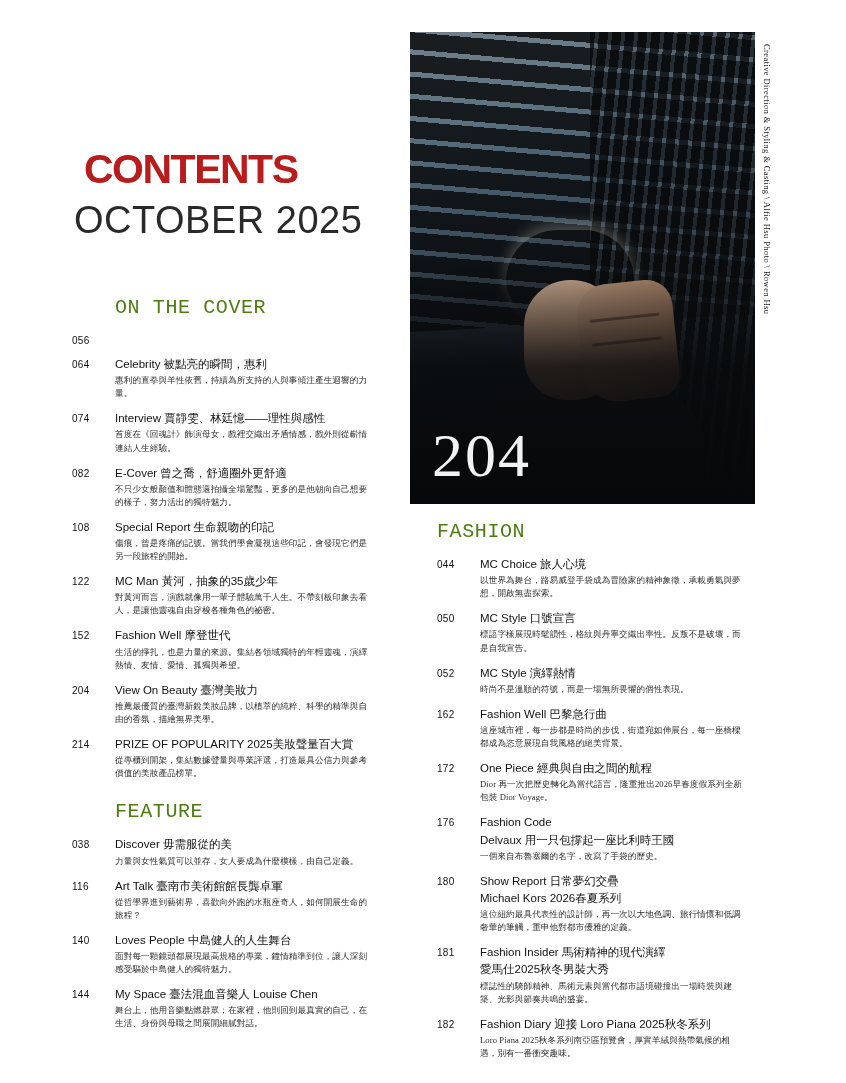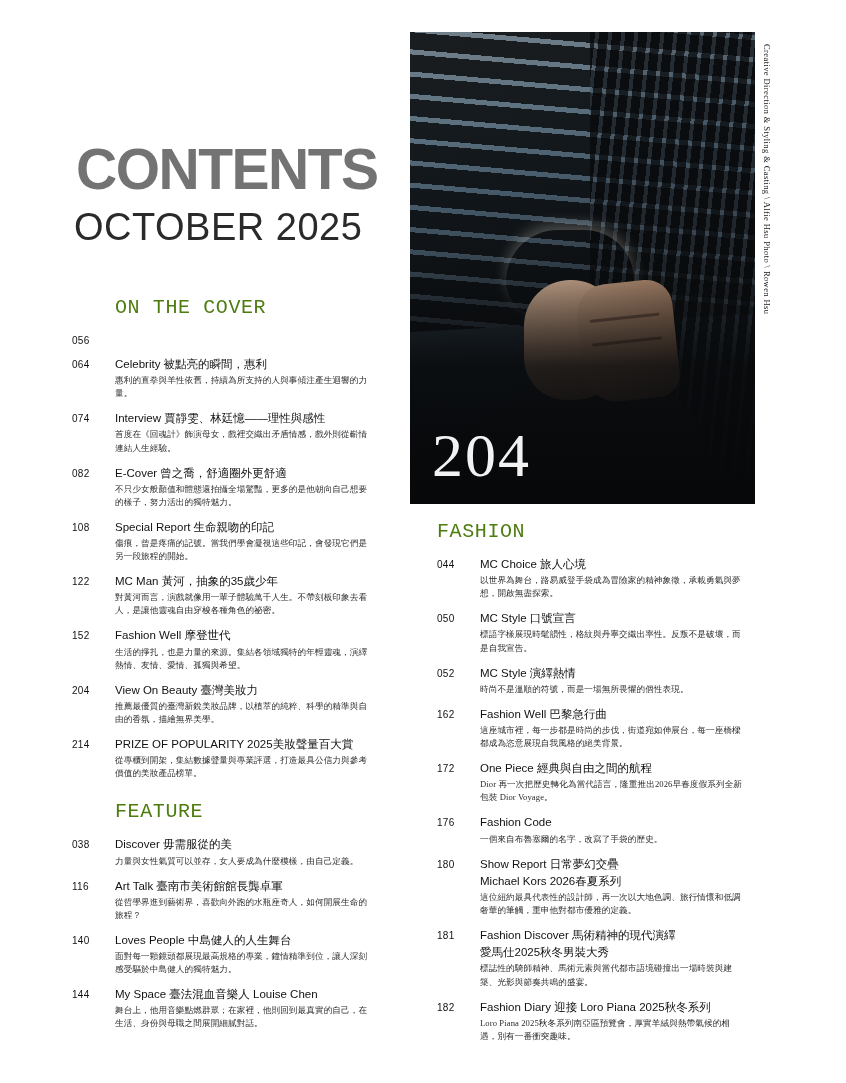--- a/index.html
+++ b/index.html
@@ -17,25 +17,25 @@
   
   .masthead {
     position: absolute;
     left: 72px;
     top: 138px;
     width: 330px;
   }
   .masthead-title {
     font-family: "Liberation Sans", sans-serif;
     font-weight: 700;
-    font-size: 57px;
+    font-size: 41px;
     letter-spacing: -1.5px;
     line-height: 0.95;
-    color: #737373;
-    margin: 4px;
+    color: #b91c1c;
+    margin: 12px;
   }
   .masthead-sub {
     font-family: "Liberation Sans", sans-serif;
     font-weight: 300;
     font-size: 38px;
     letter-spacing: 0.5px;
     line-height: 1;
     color: #2a2a2a;
     margin: 12px 0 0 2px;
   }
@@ -369,35 +369,36 @@
       <div class="entry-page">172</div>
       <div class="entry-body">
         <div class="entry-title">One Piece 經典與自由之間的航程</div>
         <div class="entry-desc">Dior 再一次把歷史轉化為當代語言，隆重推出2026早春度假系列全新包裝 Dior Voyage。</div>
       </div>
     </div>
     <div class="entry">
       <div class="entry-page">176</div>
       <div class="entry-body">
         <div class="entry-title">Fashion Code</div>
+        <div class="entry-title2">Delvaux 用一只包撐起一座比利時王國</div>
         <div class="entry-desc">一個來自布魯塞爾的名字，改寫了手袋的歷史。</div>
       </div>
     </div>
     <div class="entry">
       <div class="entry-page">180</div>
       <div class="entry-body">
         <div class="entry-title">Show Report 日常夢幻交疊</div>
         <div class="entry-title2">Michael Kors 2026春夏系列</div>
         <div class="entry-desc">這位紐約最具代表性的設計師，再一次以大地色調、旅行情懷和低調奢華的筆觸，重申他對都市優雅的定義。</div>
       </div>
     </div>
     <div class="entry">
       <div class="entry-page">181</div>
       <div class="entry-body">
-        <div class="entry-title">Fashion Discover 馬術精神的現代演繹</div>
+        <div class="entry-title">Fashion Insider 馬術精神的現代演繹</div>
         <div class="entry-title2">愛馬仕2025秋冬男裝大秀</div>
         <div class="entry-desc">標誌性的騎師精神、馬術元素與當代都市語境碰撞出一場時裝與建築、光影與節奏共鳴的盛宴。</div>
       </div>
     </div>
     <div class="entry">
       <div class="entry-page">182</div>
       <div class="entry-body">
         <div class="entry-title">Fashion Diary 迎接 Loro Piana 2025秋冬系列</div>
         <div class="entry-desc">Loro Piana 2025秋冬系列南亞區預覽會，厚實羊絨與熱帶氣候的相遇，別有一番衝突趣味。</div>
       </div>

